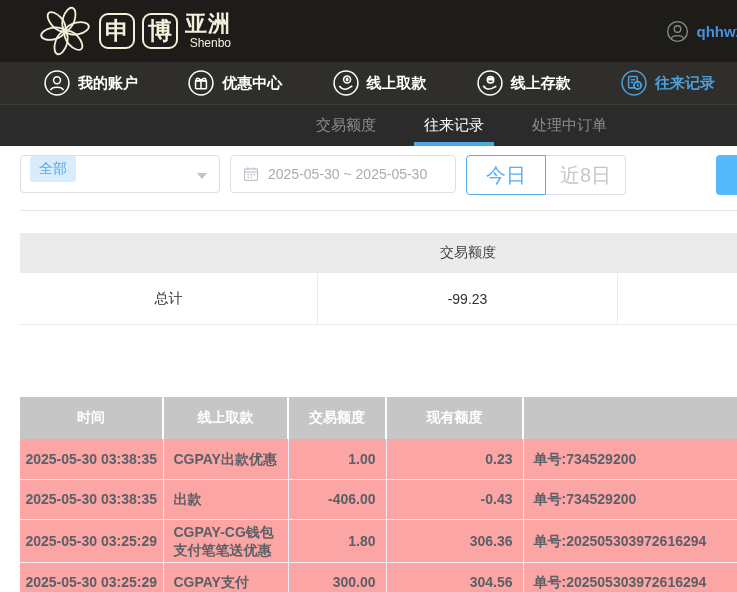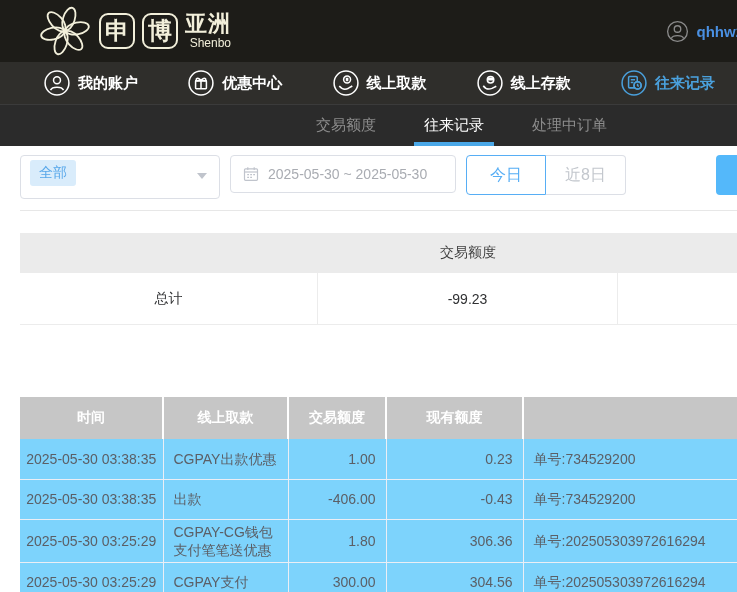--- a/index.html
+++ b/index.html
@@ -32,27 +32,27 @@
   .nav-item.active { color:#4aa0dc; }
 
   
   .subnav { height:42px; background:#2b2b2b; border-top:1px solid #3b3b3b; display:flex; align-items:stretch; justify-content:center; gap:36px; transform:translateX(0); padding-left:186px; }
   .subtab { display:flex; align-items:center; color:#8c8c8c; font-size:15px; position:relative; padding:0 6px; cursor:pointer; white-space:nowrap; }
   .subtab.active { color:#fff; }
   .subtab.active::after { content:""; position:absolute; left:-4px; right:-4px; bottom:0; height:4px; background:#4aa8e8; }
 
   
   .filterbar { height:64px; padding:9px 0 0 20px; display:flex; gap:10px; position:relative; }
-  .select-box { width:200px; height:44px; border:1px solid #dcdfe6; border-radius:4px; display:flex; align-items:center; padding:0 28px 8px 9px; position:relative; background:#fff; cursor:pointer; }
+  .select-box { width:200px; height:38px; border:1px solid #dcdfe6; border-radius:4px; display:flex; align-items:flex-start; padding:0 28px 8px 9px; position:relative; background:#fff; cursor:pointer; }
   .select-tag { background:#d9ecfb; color:#57a7ea; font-size:14px; padding:4px 9px; border-radius:3px; }
   .select-caret { position:absolute; right:12px; top:17px; width:0; height:0; border-left:5px solid transparent; border-right:5px solid transparent; border-top:6px solid #c0c4cc; }
   .date-box { width:226px; height:38px; border:1px solid #dcdfe6; border-radius:4px; display:flex; align-items:center; gap:9px; padding:0 12px; color:#a9acb2; font-size:14px; background:#fff; cursor:pointer; white-space:nowrap; }
   .date-box svg { width:16px; height:16px; flex:0 0 auto; }
   .btn-group { display:flex; height:40px; }
-  .qbtn { width:80px; background:#fff; font-size:16px; display:flex; align-items:center; justify-content:center; cursor:pointer; border:1px solid #dcdfe6; color:#c3c7cd; }
+  .qbtn { width:80px; background:#fff; font-size:20px; display:flex; align-items:center; justify-content:center; cursor:pointer; border:1px solid #dcdfe6; color:#c3c7cd; }
   .qbtn + .qbtn { border-left:none; }
   .qbtn.first { border:1px solid #57aef5; color:#57aef5; border-radius:4px 0 0 4px; }
   .qbtn.last { border-radius:0 4px 4px 0; }
   .search-btn { position:absolute; left:716px; top:9px; width:80px; height:40px; background:#54b8fa; border:none; border-radius:4px; cursor:pointer; }
 
   .section-sep { border-top:1px solid #e7e7e7; margin-left:20px; }
 
   
   .summary { margin:22px 0 0 20px; width:717px; font-size:14px; }
   .summary-head { height:40px; background:#ebebeb; display:flex; align-items:center; color:#3f3f3f; }
@@ -67,21 +67,21 @@
   
   table.records { margin:72px 0 0 20px; width:960px; border-collapse:collapse; table-layout:fixed; font-size:14px; }
   .records th {
     background:#c6c6c6; color:#fff; height:42px; font-weight:bold; text-align:center;
     border-right:2px solid #fff;
   }
   .records th:last-child { border-right:none; }
   .records td {
     height:40px; color:#5b5f66; padding:3px 10px;
     border-bottom:1px solid #ebeef5; border-right:1px solid #ebeef5;
-    line-height:18px; background:#7dd3fc;
+    line-height:18px; background:#fca5a5;font-weight:bold;
   }
   .records td:last-child { border-right:none; }
   .records td.col-time { text-align:center; padding:3px 2px; white-space:nowrap; }
   .records td.col-type { text-align:left; }
   .records td.col-amount, .records td.col-balance { text-align:right; }
   .records td.col-summary { text-align:left; white-space:nowrap; }
 </style>
 </head>
 <body>
 

